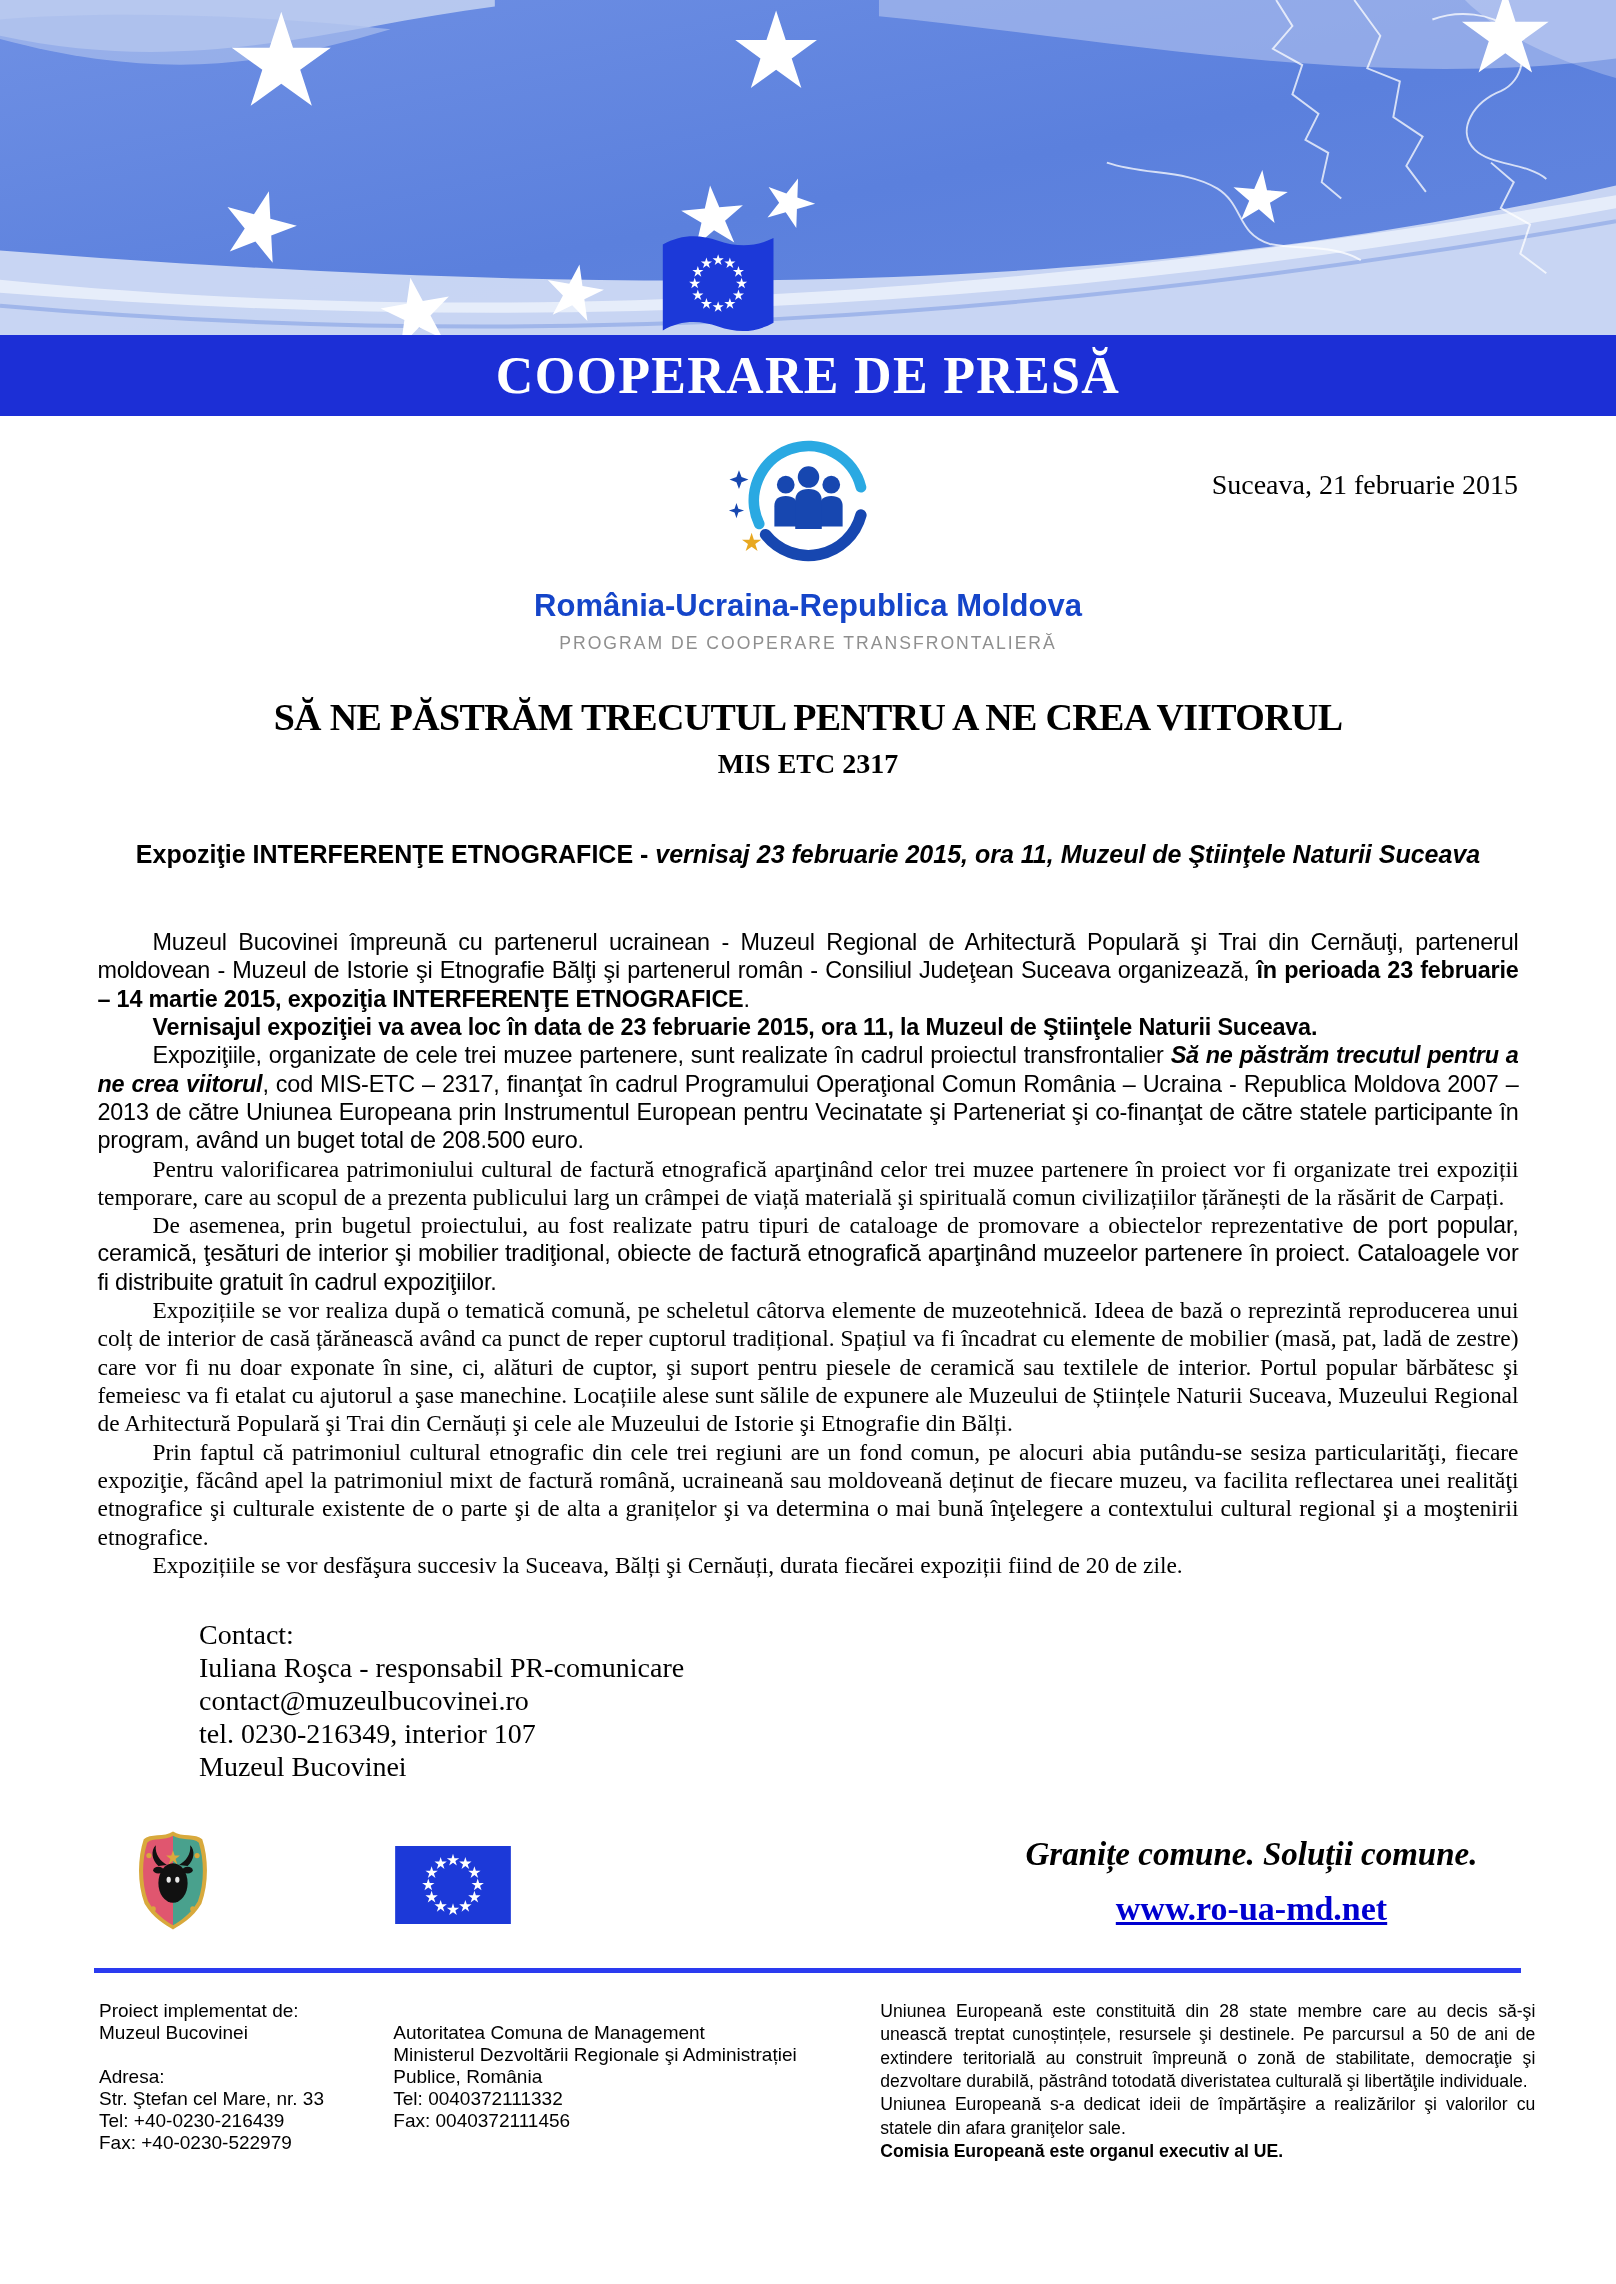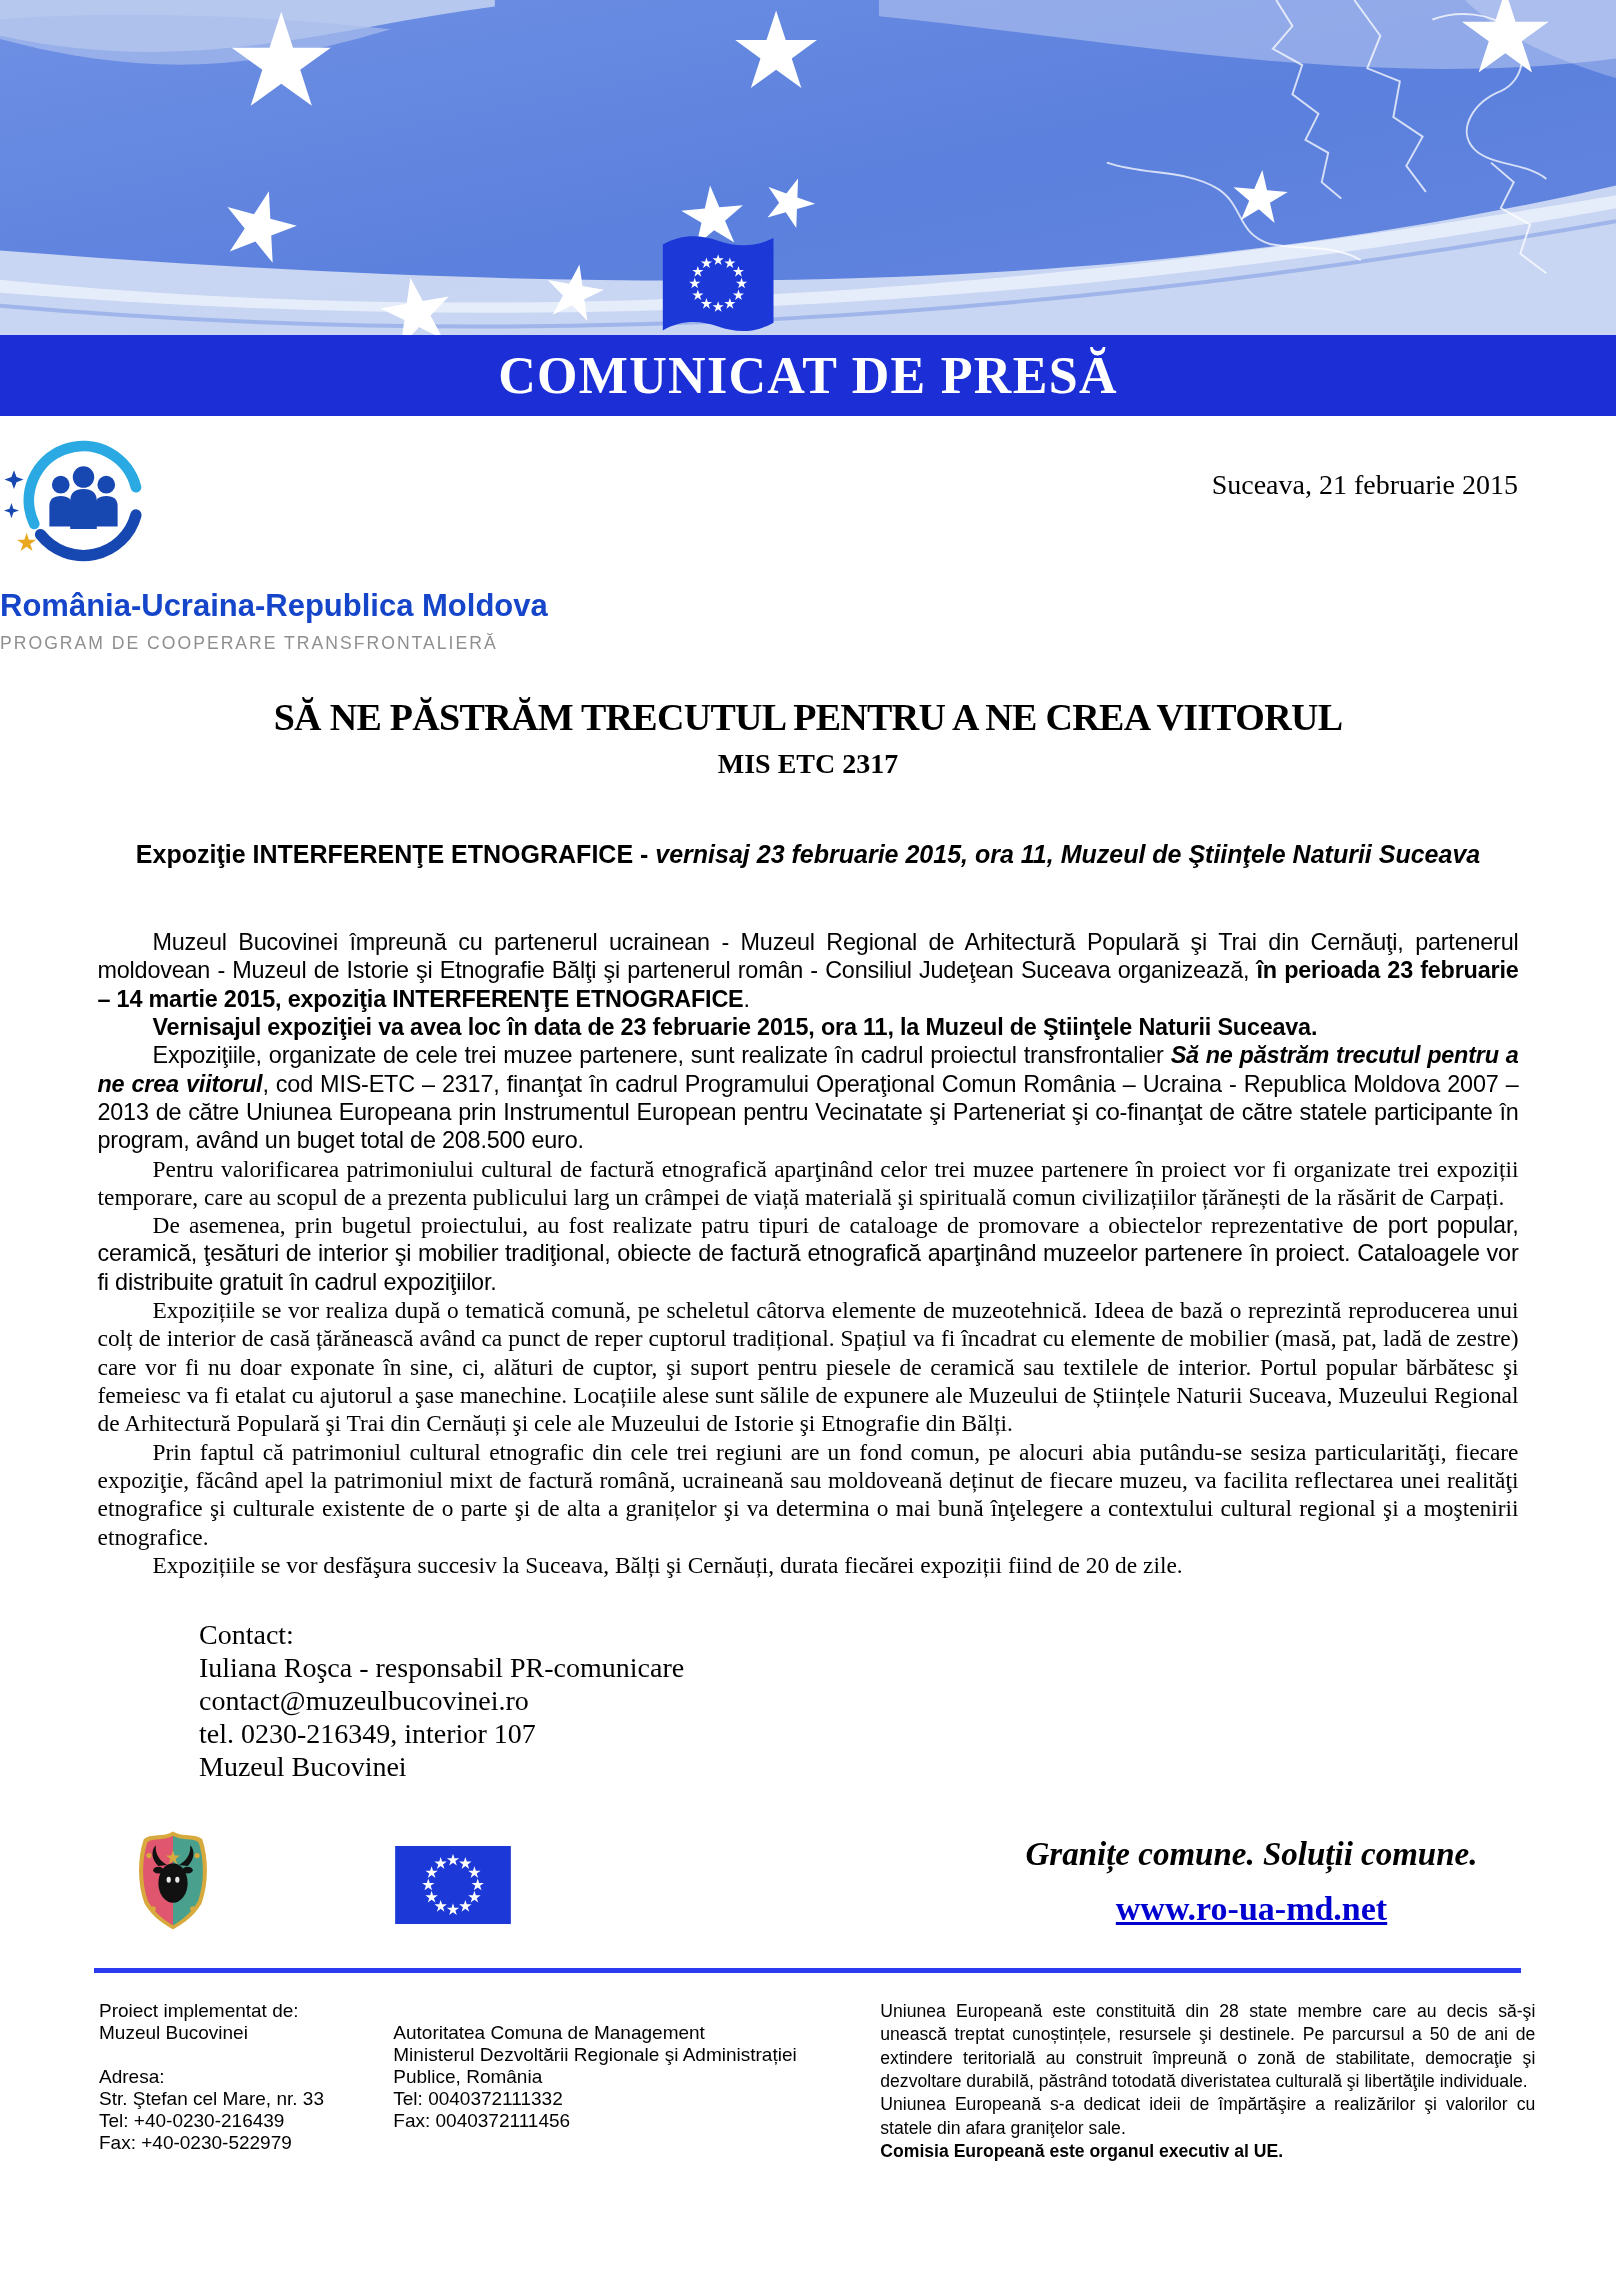--- a/index.html
+++ b/index.html
@@ -13,21 +13,21 @@
   .press-band{width:1616px;height:81px;background:var(--band,#1c2fd6);
     display:flex;align-items:center;justify-content:center;}
   .press-band .press-title{color:#fff;font-family:"Liberation Serif",serif;
     font-weight:700;font-size:52px;letter-spacing:1.3px;}
 
   
   .head{position:relative;width:1616px;height:262px;}
   .date{position:absolute;top:53px;right:98px;
     font-family:"Liberation Serif",serif;font-size:28px;}
   .logo-wrap{position:absolute;top:7.8px;left:0;width:100%;
-    display:flex;flex-direction:column;align-items:flex-start;}
+    display:flex;flex-direction:column;align-items:center;}
   .logo-svg{width:167px;height:158px;}
   .logo-title{margin-top:6.5px;font-weight:700;font-size:31px;color:var(--logotext,#1545c9);}
   .logo-sub{margin-top:9px;font-size:17.6px;color:#8f8f8f;letter-spacing:2px;}
 
   
   .doc-title{margin:17px 0 0;text-align:center;font-family:"Liberation Serif",serif;
     font-weight:700;font-size:38px;letter-spacing:-0.7px;}
   .doc-code{margin:9px 0 0;text-align:center;font-family:"Liberation Serif",serif;
     font-weight:700;font-size:28px;}
   .subtitle{margin:60px auto 0;width:1421px;text-align:center;
@@ -123,21 +123,21 @@
           <polygon points="53.8,83.0 55.8,89.2 62.4,89.2 57.1,93.1 59.1,99.3 53.8,95.4 48.5,99.3 50.6,93.1 45.3,89.2 51.8,89.2"></polygon>
           <polygon points="49.0,65.0 51.0,71.2 57.6,71.2 52.3,75.1 54.3,81.3 49.0,77.4 43.7,81.3 45.7,75.1 40.4,71.2 47.0,71.2"></polygon>
           <polygon points="53.8,47.0 55.8,53.2 62.4,53.2 57.1,57.1 59.1,63.3 53.8,59.4 48.5,63.3 50.6,57.1 45.3,53.2 51.8,53.2"></polygon>
           <polygon points="67.0,33.8 69.0,40.0 75.6,40.0 70.3,43.9 72.3,50.1 67.0,46.3 61.7,50.1 63.7,43.9 58.4,40.0 65.0,40.0"></polygon>
         </g>
     </g>
   </svg>
 </div>
 
 <div class="press-band">
-  <div class="press-title">COMUNICAT DE PRESĂ</div>
+  <div class="press-title">COOPERARE DE PRESĂ</div>
 </div>
 
 <div class="head">
   <div class="date">Suceava, 21 februarie 2015</div>
   <div class="logo-wrap">
     <svg class="logo-svg" viewBox="0 0 260 250">
 
       <path d="M52 158 A86 86 0 1 1 213 100" stroke="#2aa9e2" stroke-width="17" fill="none" stroke-linecap="round"></path>
 
       <path d="M213 144 A86 86 0 0 1 62 175" stroke="#1747b0" stroke-width="18" fill="none" stroke-linecap="round"></path>

